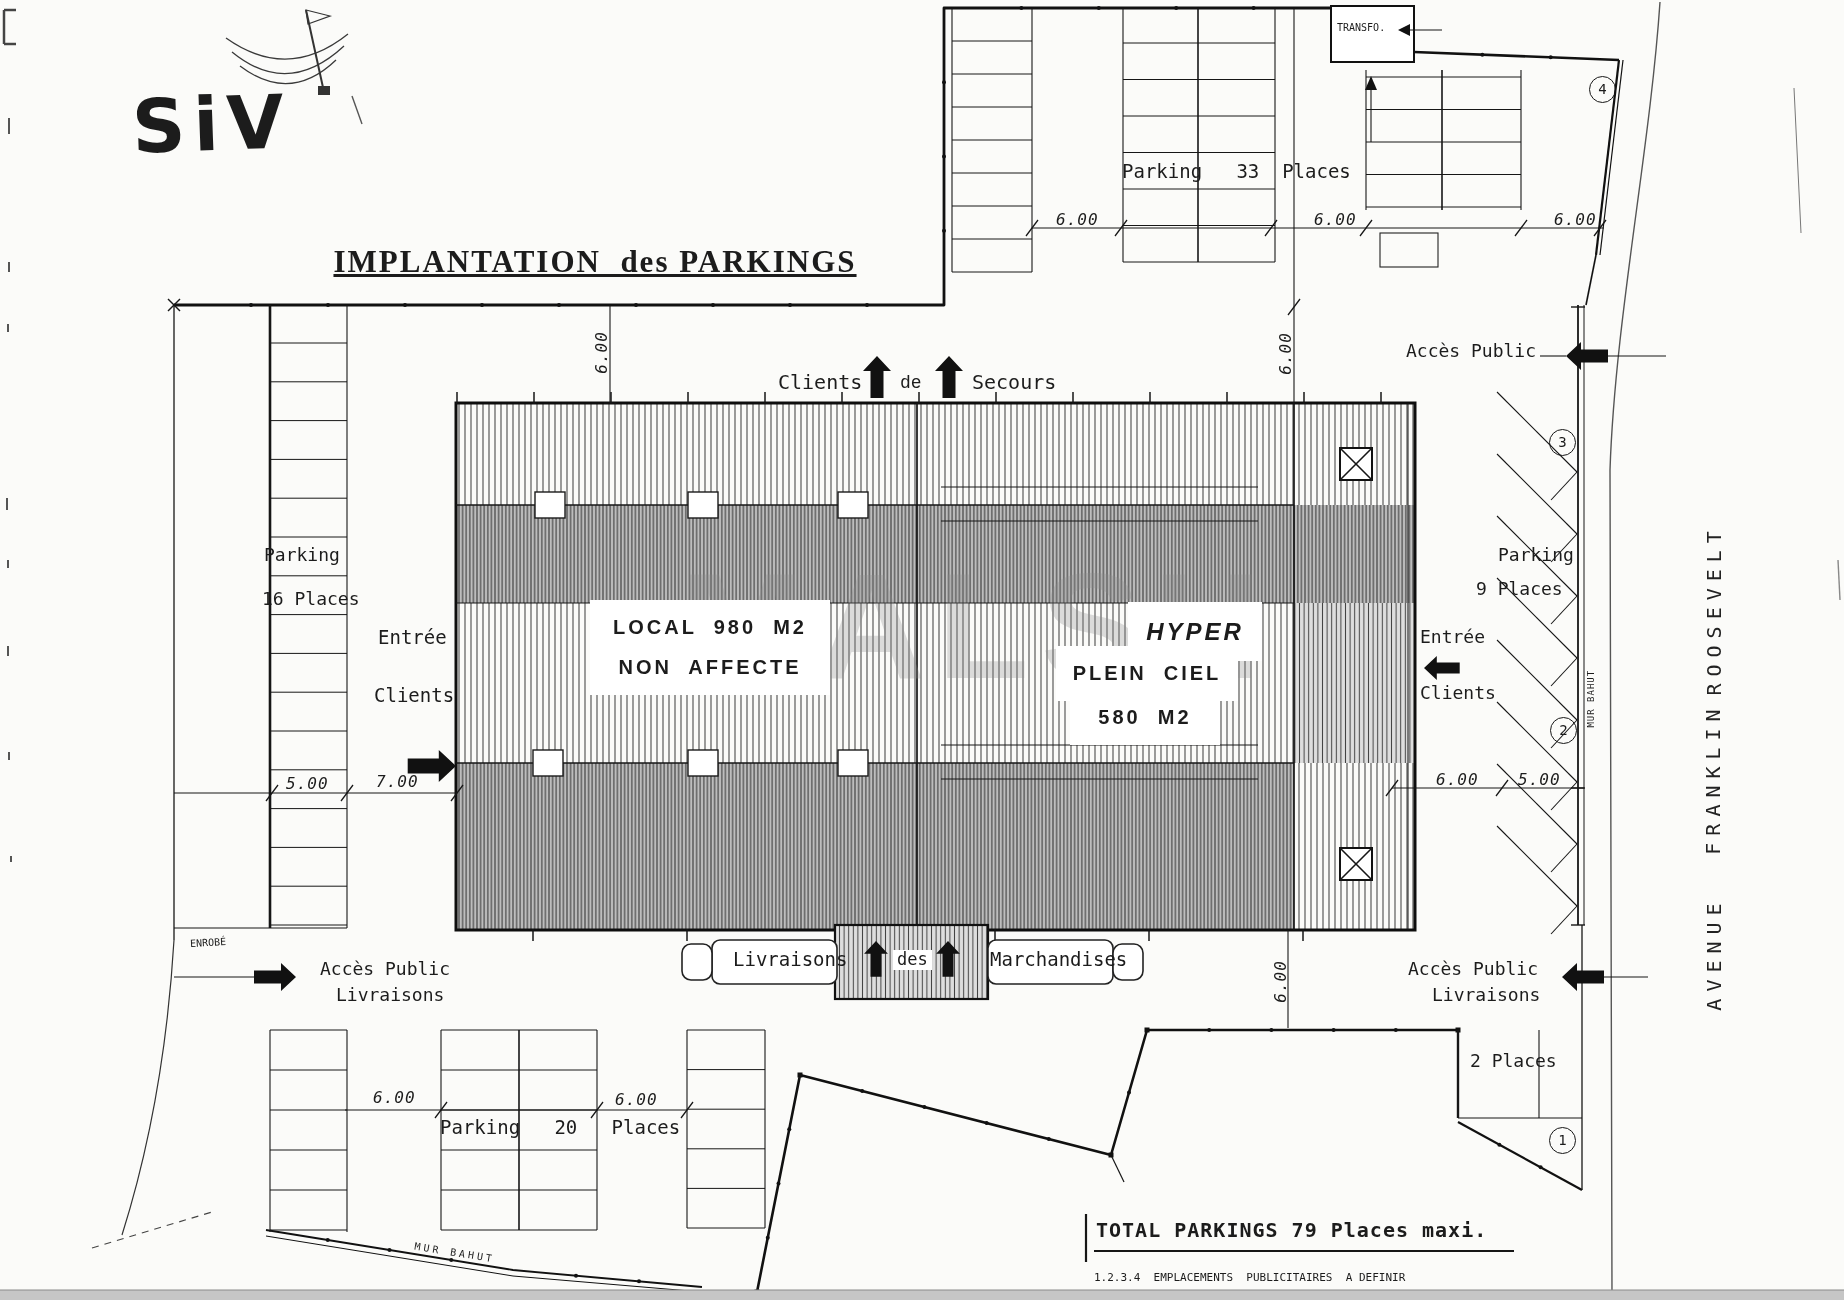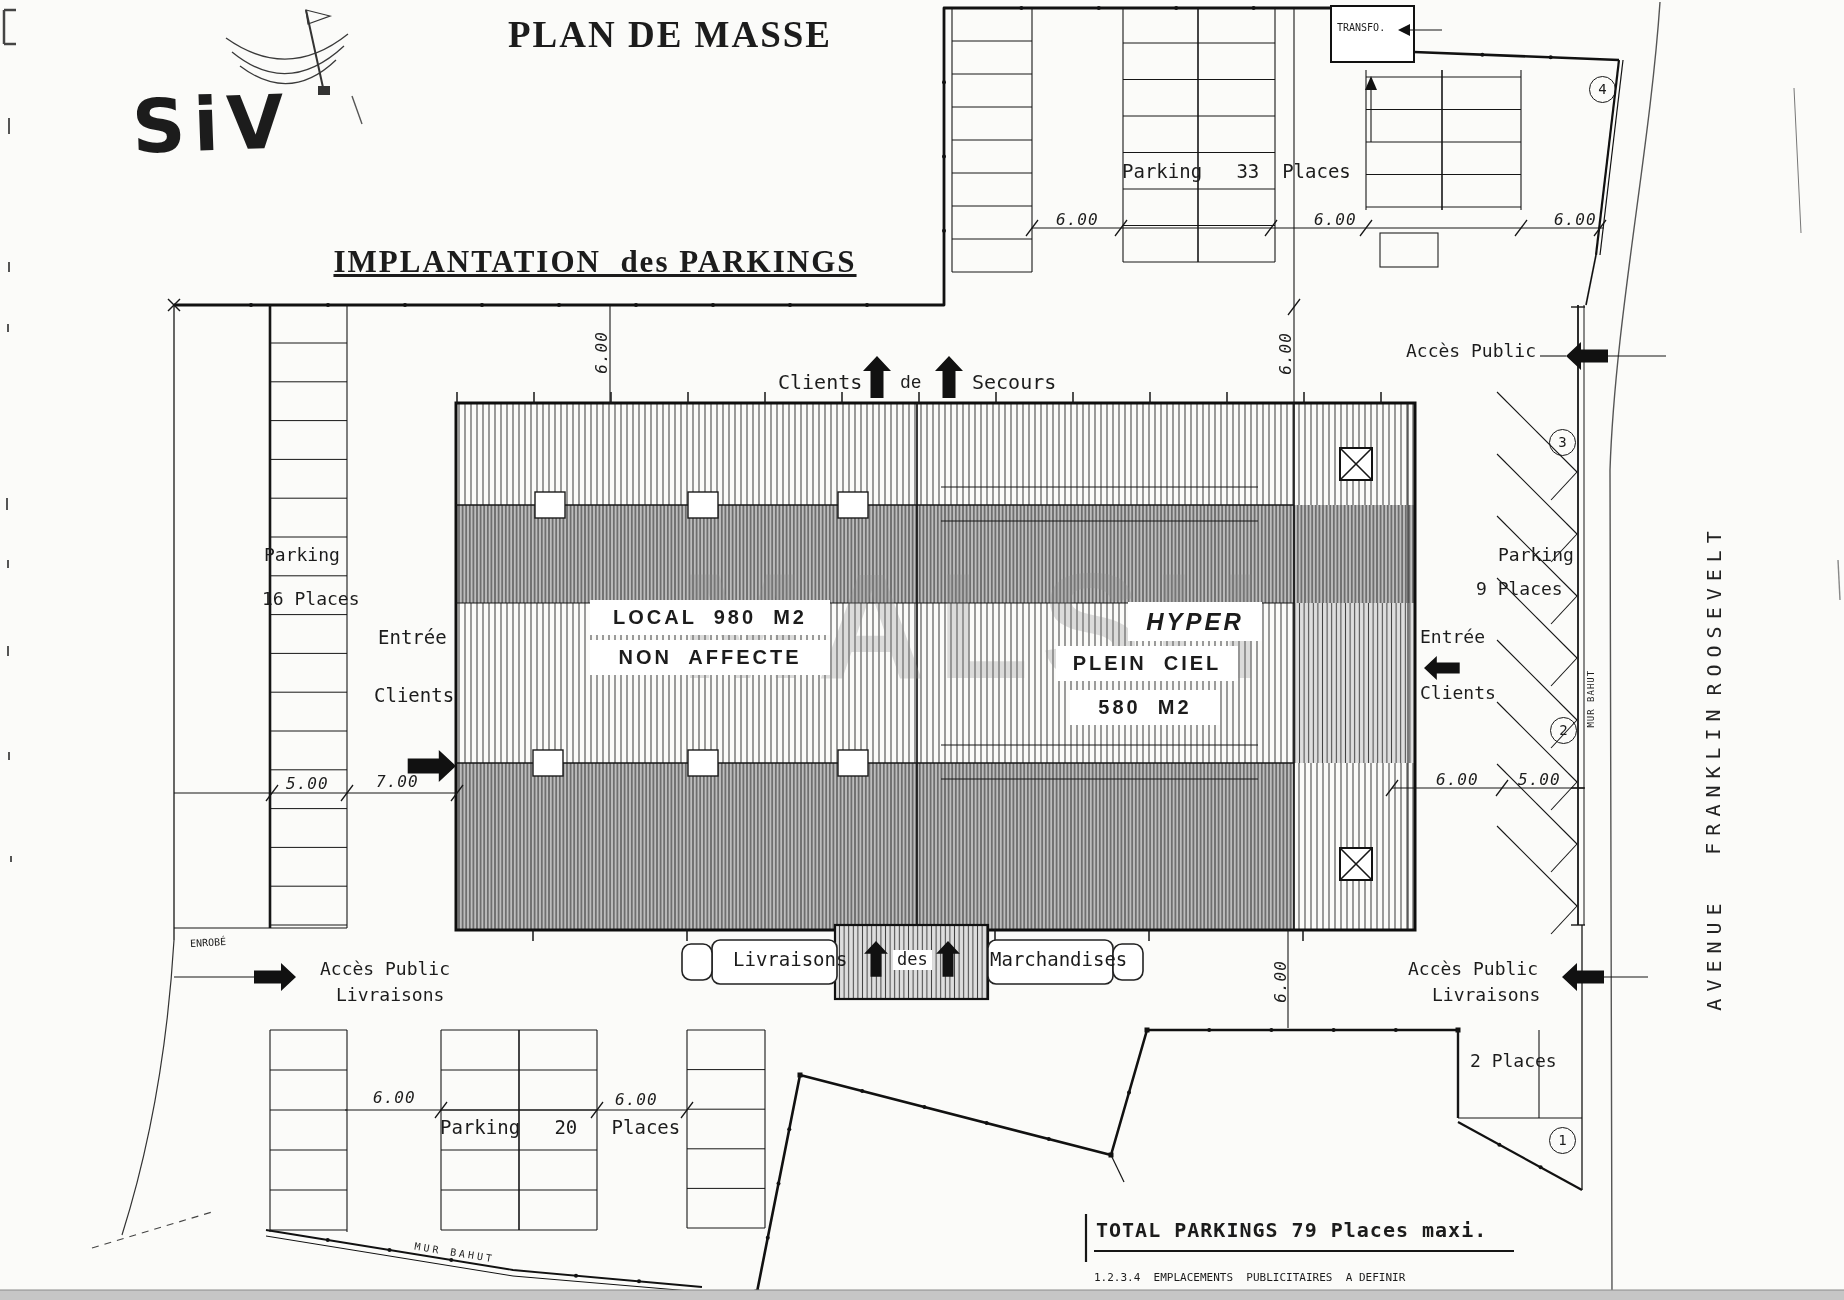--- a/index.html
+++ b/index.html
@@ -3,21 +3,21 @@
 <meta charset="utf-8">
 <title>Plan de Masse</title>
 <style>
   html,body{margin:0;padding:0;background:#e8e8e6;}
   #stage{position:relative;width:1844px;height:1300px;background:#fbfbf9;overflow:hidden;
          font-family:"DejaVu Sans Mono",monospace;color:#1c1c1c;}
   #plan-svg{position:absolute;left:0;top:0;}
   .lbl{position:absolute;white-space:pre;line-height:1.05;}
   .serif{font-family:"Liberation Serif",serif;font-weight:bold;letter-spacing:2px;}
   .hand{font-family:"DejaVu Sans Mono",monospace;}
-  .stamp{font-family:"Liberation Sans",sans-serif;font-weight:bold;letter-spacing:3px;background:#fff;padding:7px 8px;}
+  .stamp{font-family:"Liberation Sans",sans-serif;font-weight:bold;letter-spacing:3px;background:#fff;padding:17px 8px;}
   .dim{font-size:16px;font-style:italic;letter-spacing:1px;}
   .rot{transform:rotate(-90deg);transform-origin:center;}
   .ctr{text-align:center;}
   .marker{position:absolute;width:25px;height:25px;border:1.7px solid #171717;border-radius:50%;
           text-align:center;font-size:14px;line-height:24px;background:transparent;}
   .vstreet{font-size:20px;letter-spacing:7px;color:#222;text-align:center;width:170px;}
   #watermark{font-family:"Liberation Sans",sans-serif;font-weight:bold;font-size:150px;
              letter-spacing:12px;color:#8b8b8b;opacity:.28;}
   #siv-logo{font-family:"DejaVu Sans",sans-serif;font-weight:bold;font-size:74px;letter-spacing:8px;
             transform:rotate(-2deg);}
@@ -359,21 +359,20 @@
         <line x1="8" y1="646" x2="8" y2="656" stroke="#555" stroke-width="2"></line>
         <line x1="9" y1="752" x2="9" y2="760" stroke="#555" stroke-width="2"></line>
         <line x1="11" y1="856" x2="11" y2="862" stroke="#555" stroke-width="2"></line>
         <line x1="1794" y1="88" x2="1801" y2="233" stroke="#777" stroke-width="1"></line>
         <line x1="1838" y1="560" x2="1840" y2="600" stroke="#888" stroke-width="1.4"></line>
         <rect x="0" y="1290" width="1844" height="10" fill="#c6c6c6"></rect>
         <line x1="0" y1="1290" x2="1844" y2="1290" stroke="#8a8a8a" stroke-width="1"></line>
       </g>
     </svg>
 
-  <div class="lbl serif ctr" id="plan-title" style="left:470px;top:16px;width:400px;font-size:37px;">PLAN DE MASSE</div>
   <div class="lbl serif ctr" style="left:270px;top:246px;width:650px;font-size:31px;text-decoration:underline;">IMPLANTATION  des PARKINGS</div>
   <div class="lbl" id="siv-logo" style="left:132px;top:86px;">SiV</div>
   <div class="lbl" id="watermark" style="left:680px;top:548px;">MALSH</div>
 
   <div class="lbl stamp ctr" style="left:590px;top:600px;width:224px;font-size:20px;">LOCAL  980  M2</div>
   <div class="lbl stamp ctr" style="left:590px;top:640px;width:224px;font-size:20px;">NON  AFFECTE</div>
   <div class="lbl stamp ctr" style="left:1128px;top:602px;width:118px;font-size:24px;font-style:italic;">HYPER</div>
   <div class="lbl stamp ctr" style="left:1056px;top:646px;width:166px;font-size:20px;">PLEIN  CIEL</div>
   <div class="lbl stamp ctr" style="left:1070px;top:690px;width:134px;font-size:20px;">580  M2</div>
 

